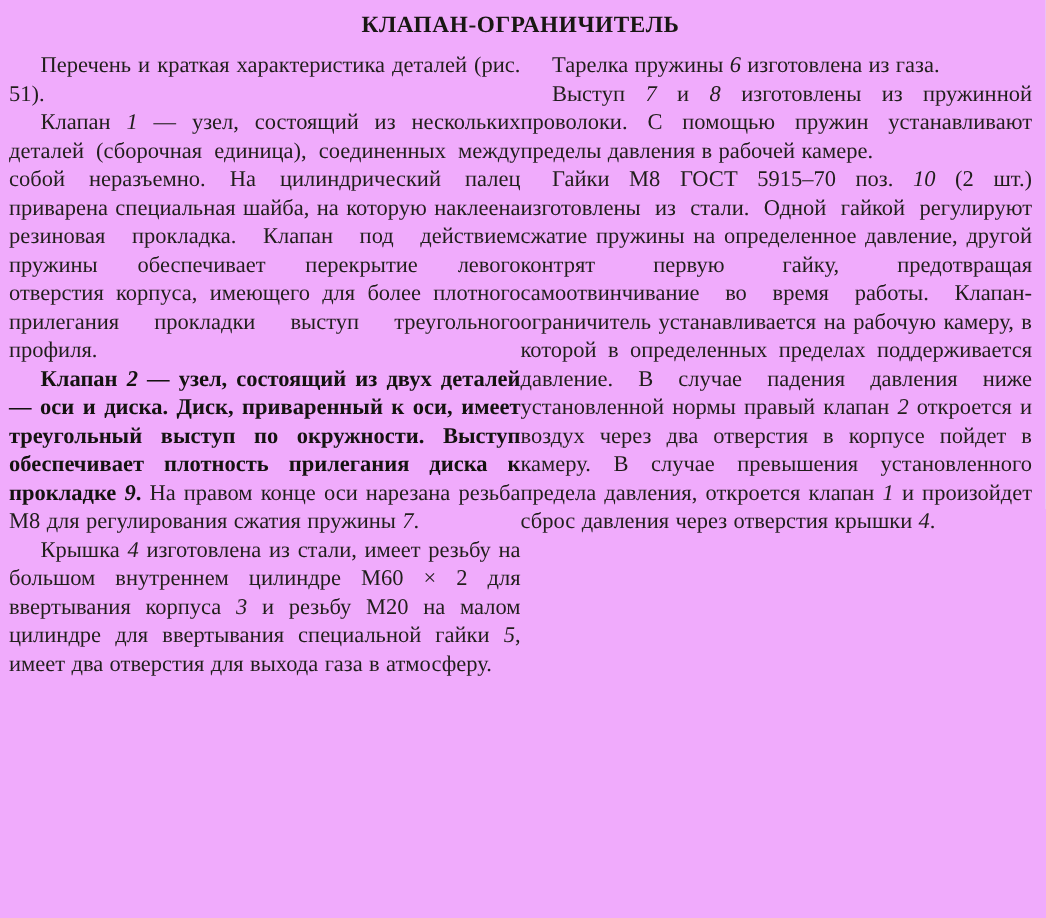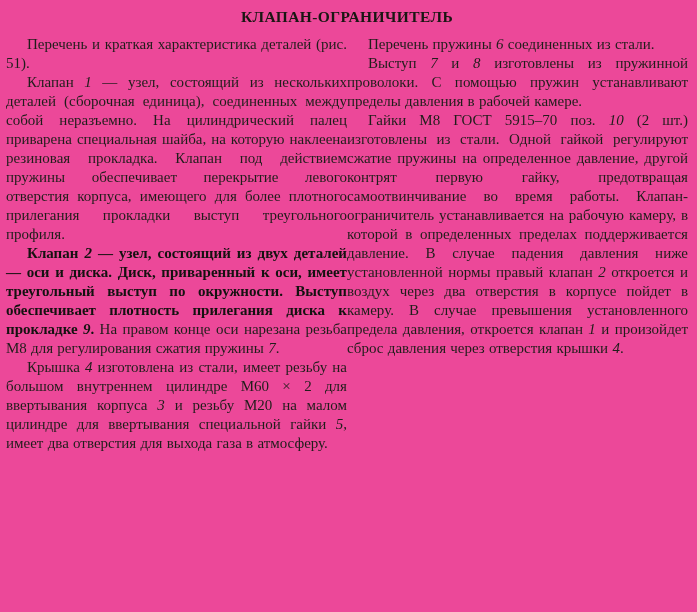--- a/index.html
+++ b/index.html
@@ -4,21 +4,21 @@
 <style>
   html, body { margin: 0; padding: 0; }
   body {
     font-family: "Liberation Serif", "DejaVu Serif", serif;
     background: #e8e7e3;
   }
   .page {
     width: 697px;
     height: 612px;
     box-sizing: border-box;
-    background: #ec4899;
+    background: #f0abfc;
     color: #201e1b;
     padding: 6px 9px 4px 6px;
     overflow: hidden;
   }
   .title {
     margin: 2px 0 9px 0;
     text-align: center;
     font-size: 15.5px;
     font-weight: 700;
     letter-spacing: 0.4px;
@@ -49,18 +49,18 @@
 <div class="page">
   <h1 class="title">КЛАПАН-ОГРАНИЧИТЕЛЬ</h1>
   <div class="columns">
     <div class="col">
         <p class="para"><span>Перечень и краткая характеристика деталей (рис. 51).</span></p>
         <p class="para"><span>Клапан </span><span class="seg-italic">1</span><span> — узел, состоящий из нескольких деталей (сборочная единица), соединенных между собой неразъемно. На цилиндрический палец приварена специальная шайба, на которую наклеена резиновая прокладка. Клапан под действием пружины обеспечивает перекрытие левого отверстия корпуса, имеющего для более плотного прилегания прокладки выступ треугольного профиля.</span></p>
         <p class="para"><span class="seg-bold">Клапан </span><span class="seg-italic seg-bold">2</span><span class="seg-bold"> — узел, состоящий из двух деталей — оси и диска. Диск, приваренный к оси, имеет треугольный выступ по окружности. Выступ обеспечивает плотность прилегания диска к прокладке </span><span class="seg-italic seg-bold">9</span><span class="seg-bold">.</span><span> На правом конце оси нарезана резьба М8 для регулирования сжатия пружины </span><span class="seg-italic">7</span><span>.</span></p>
         <p class="para"><span>Крышка </span><span class="seg-italic">4</span><span> изготовлена из стали, имеет резьбу на большом внутреннем цилиндре М60 × 2 для ввертывания корпуса </span><span class="seg-italic">3</span><span> и резьбу М20 на малом цилиндре для ввертывания специальной гайки </span><span class="seg-italic">5</span><span>, имеет два отверстия для выхода газа в атмосферу.</span></p>
       </div>
     <div class="col">
-        <p class="para"><span>Перечень пружины </span><span class="seg-italic">6</span><span> соединенных из стали.</span></p>
+        <p class="para"><span>Тарелка пружины </span><span class="seg-italic">6</span><span> изготовлена из газа.</span></p>
         <p class="para"><span>Выступ </span><span class="seg-italic">7</span><span> и </span><span class="seg-italic">8</span><span> изготовлены из пружинной проволоки. С помощью пружин устанавливают пределы давления в рабочей камере.</span></p>
         <p class="para"><span>Гайки М8 ГОСТ 5915–70 поз. </span><span class="seg-italic">10</span><span> (2 шт.) изготовлены из стали. Одной гайкой регулируют сжатие пружины на определенное давление, другой контрят первую гайку, предотвращая самоотвинчивание во время работы. Клапан-ограничитель устанавливается на рабочую камеру, в которой в определенных пределах поддерживается давление. В случае падения давления ниже установленной нормы правый клапан </span><span class="seg-italic">2</span><span> откроется и воздух через два отверстия в корпусе пойдет в камеру. В случае превышения установленного предела давления, откроется клапан </span><span class="seg-italic">1</span><span> и произойдет сброс давления через отверстия крышки </span><span class="seg-italic">4</span><span>.</span></p>
       </div>
   </div>
 </div>
 
 </body></html>

